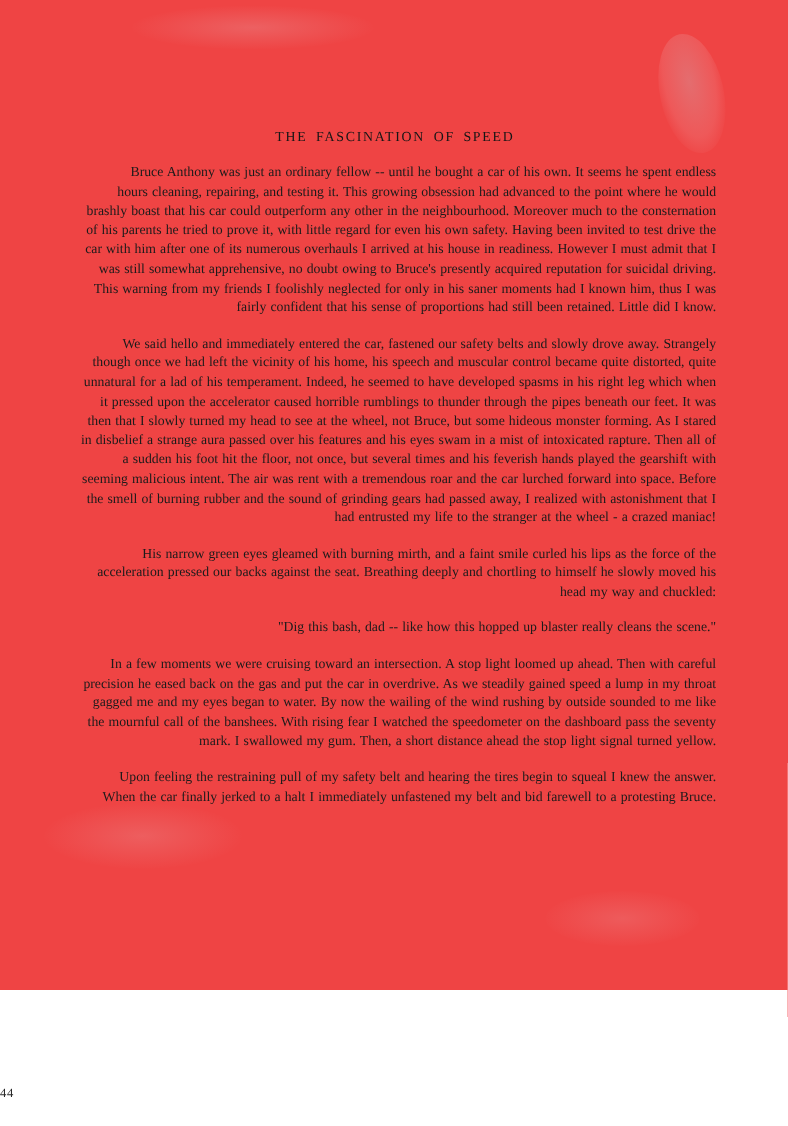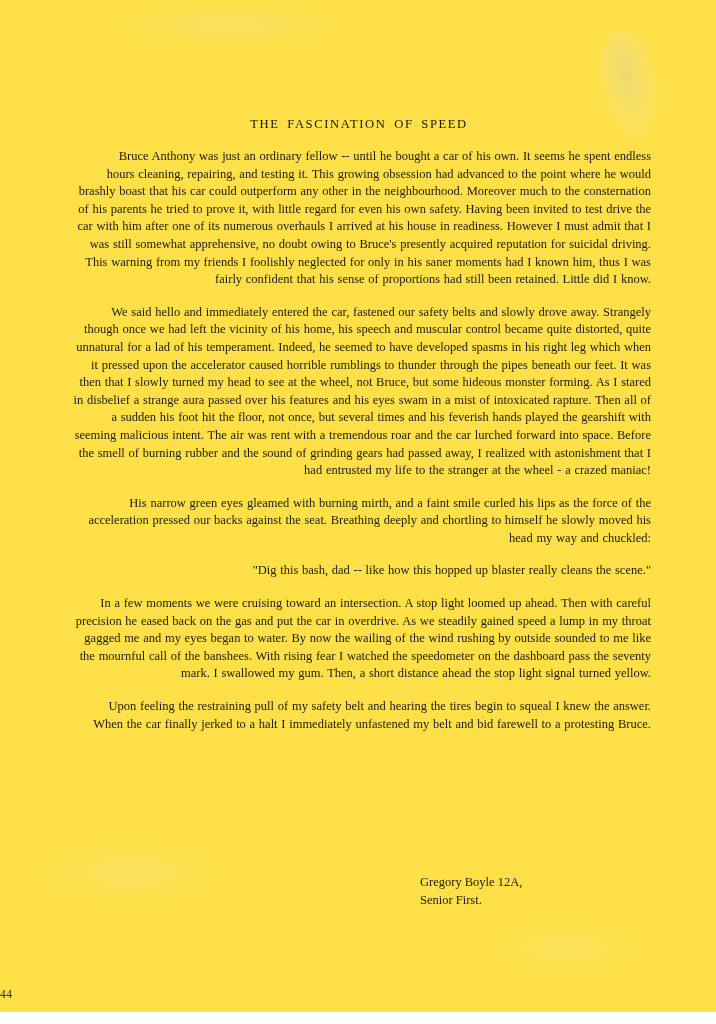--- a/index.html
+++ b/index.html
@@ -13,22 +13,22 @@
     background: #ffffff;
     font-family: "Liberation Serif", "DejaVu Serif", serif;
     color: #1a1a1a;
     overflow: hidden;
   }
 
   
   #page-sheet {
     position: relative;
     width: 716px;
-    height: 1012px;
-    background: #fde047;
+    height: 900px;
+    background: #ef4444;
     box-sizing: border-box;
   }
 
   
   .scan-blotch {
     position: absolute;
     border-radius: 50%;
     pointer-events: none;
   }
   .blotch-a {
@@ -141,20 +141,16 @@
       <p class="para">Bruce Anthony was just an ordinary fellow -- until he bought a car of his own.  It seems he spent endless hours cleaning, repairing, and testing it.  This growing obsession had advanced to the point where he would brashly boast that his car could outperform any other in the neighbourhood.  Moreover much to the consternation of his parents he tried to prove it, with little regard for even his own safety.  Having been invited to test drive the car with him after one of its numerous overhauls I arrived at his house in readiness.  However I must admit that I was still somewhat apprehensive, no doubt owing to Bruce's presently acquired reputation for suicidal driving.  This warning from my friends I foolishly neglected for only in his saner moments had I known him, thus I was fairly confident that his sense of proportions had still been retained.  Little did I know.</p>
       <p class="para">We said hello and immediately entered the car, fastened our safety belts and slowly drove away.  Strangely though once we had left the vicinity of his home, his speech and muscular control became quite distorted, quite unnatural for a lad of his temperament.  Indeed, he seemed to have developed spasms in his right leg which when it pressed upon the accelerator caused horrible rumblings to thunder through the pipes beneath our feet.  It was then that I slowly turned my head to see at the wheel, not Bruce, but some hideous monster forming.  As I stared in disbelief a strange aura passed over his features and his eyes swam in a mist of intoxicated rapture.  Then all of a sudden his foot hit the floor, not once, but several times and his feverish hands played the gearshift with seeming malicious intent.  The air was rent with a tremendous roar and the car lurched forward into space.  Before the smell of burning rubber and the sound of grinding gears had passed away, I realized with astonishment that I had entrusted my life to the stranger at the wheel - a crazed maniac!</p>
       <p class="para">His narrow green eyes gleamed with burning mirth, and a faint smile curled his lips as the force of the acceleration pressed our backs against the seat.  Breathing deeply and chortling to himself he slowly moved his head my way and chuckled:</p>
       <p class="para quote">"Dig this bash, dad -- like how this hopped up blaster really cleans the scene."</p>
       <p class="para">In a few moments we were cruising toward an intersection.  A stop light loomed up ahead.  Then with careful precision he eased back on the gas and put the car in overdrive.  As we steadily gained speed a lump in my throat gagged me and my eyes began to water.  By now the wailing of the wind rushing by outside sounded to me like the mournful call of the banshees.  With rising fear I watched the speedometer on the dashboard pass the seventy mark.  I swallowed my gum.  Then, a short distance ahead the stop light signal turned yellow.</p>
       <p class="para">Upon feeling the restraining pull of my safety belt and hearing the tires begin to squeal I knew the answer.  When the car finally jerked to a halt I immediately unfastened my belt and bid farewell to a protesting Bruce.</p>
     </div>
 
   </div>
 
-  <div id="signature">
-    <span class="sig-line">Gregory Boyle 12A,</span>
-    <span class="sig-line">Senior First.</span>
-  </div>
 
   <div id="folio">44</div>
 
 </div>
 
 </body></html>

